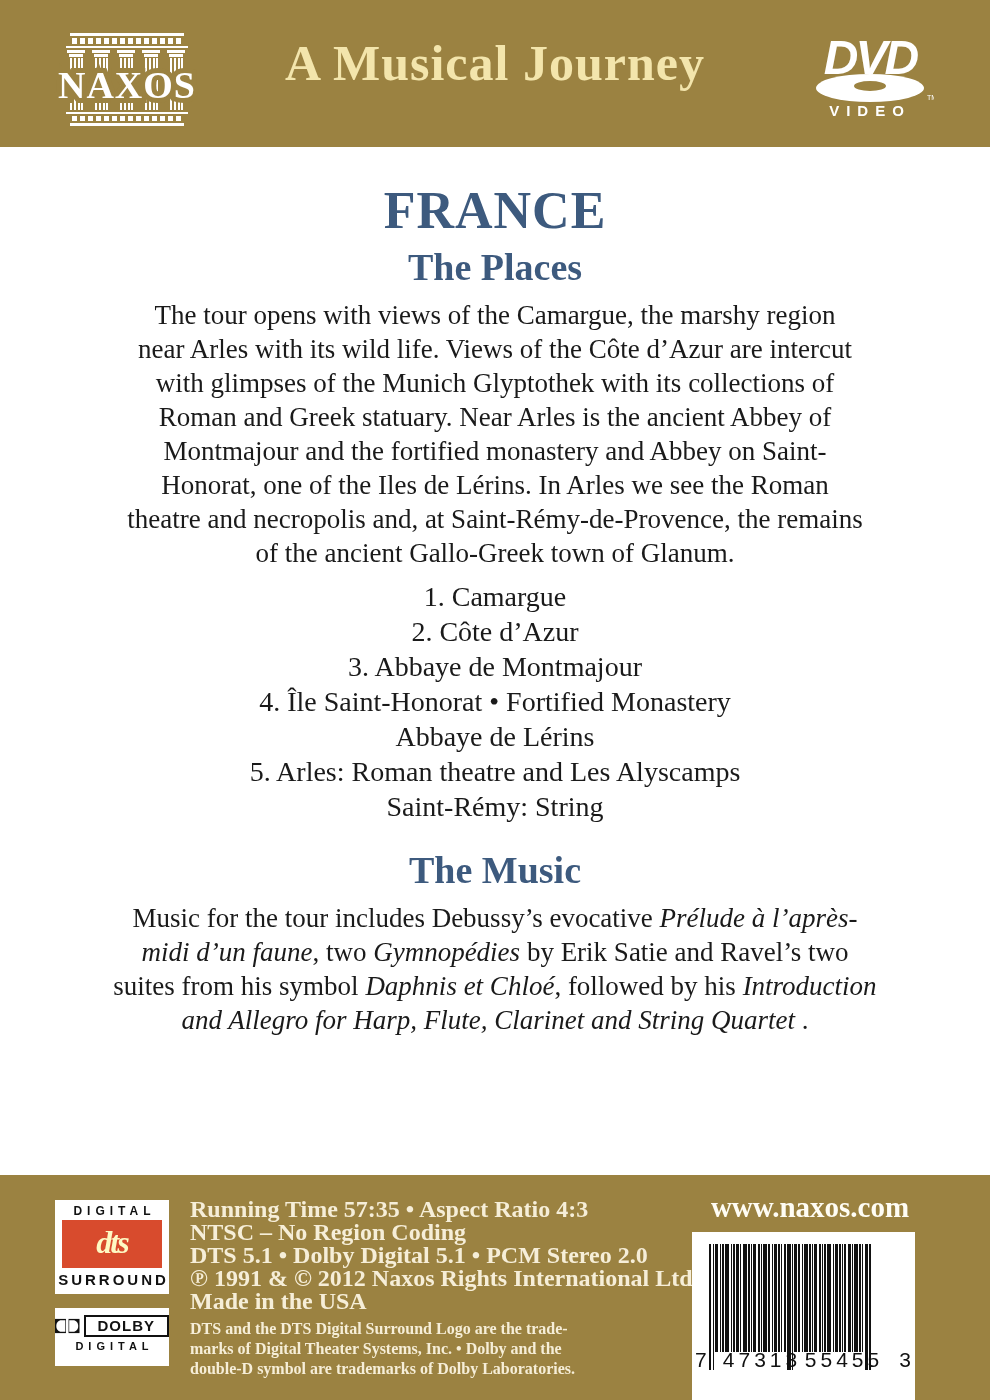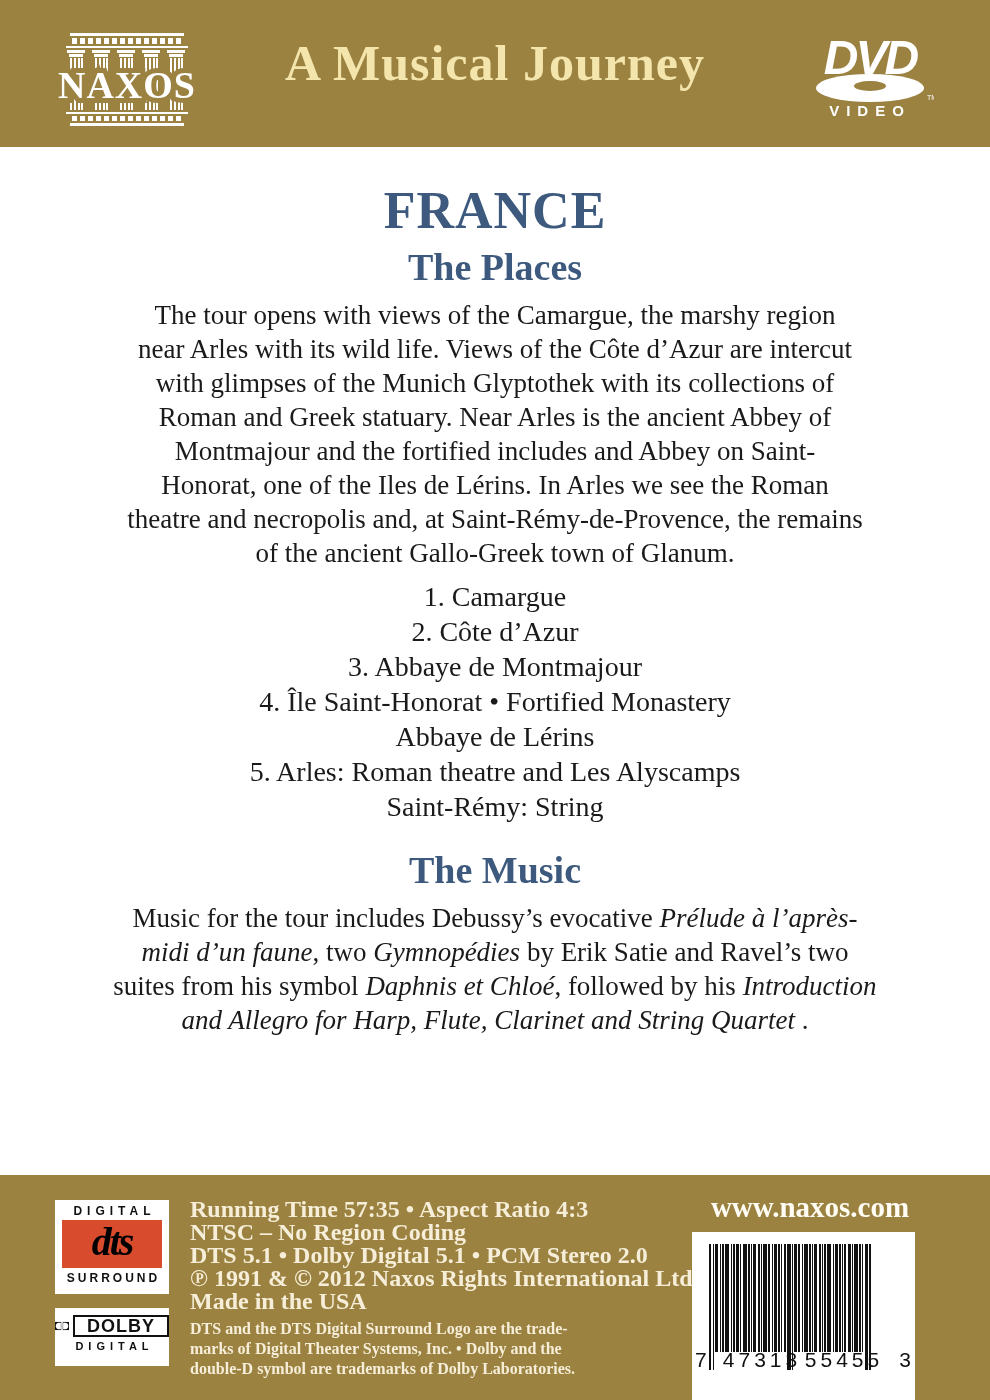--- a/index.html
+++ b/index.html
@@ -43,33 +43,33 @@
     background:#9b8241;
   }
   .dts-box{
     position:absolute;left:55px;top:25px;width:114px;height:94px;
     background:#ffffff;text-align:center;
     font-family:"Liberation Sans", sans-serif;
   }
   .dts-digital{font-size:12px;font-weight:bold;letter-spacing:5px;color:#111;margin-top:4px;text-indent:5px;}
   .dts-red{
     margin:2px auto 0 auto;width:100px;height:48px;background:#d84b2d;
-    color:#000000;font-size:40px;font-weight:bold;font-style:italic;
+    color:#fef9c3;font-size:32px;font-weight:bold;font-style:italic;
     line-height:44px;letter-spacing:-2px;
     font-family:"Liberation Serif", serif;
   }
-  .dts-surround{font-size:12px;font-weight:bold;letter-spacing:3px;color:#111;margin-top:3px;text-indent:3px;}
+  .dts-surround{font-size:15px;font-weight:bold;letter-spacing:3px;color:#111;margin-top:3px;text-indent:3px;}
   .dolby-box{
     position:absolute;left:55px;top:133px;width:114px;height:58px;
     background:#ffffff;text-align:center;
     font-family:"Liberation Sans", sans-serif;
   }
   .dolby-row{display:flex;align-items:center;justify-content:center;gap:4px;margin-top:7px;}
   .dolby-name{
-    border:2px solid #111;font-size:18px;font-weight:bold;color:#111;
+    border:2px solid #111;font-size:15px;font-weight:bold;color:#111;
     padding:1px 12px;letter-spacing:1px;line-height:16px;
   }
   .dolby-digital{font-size:11px;font-weight:bold;letter-spacing:5px;color:#111;margin-top:3px;text-indent:5px;}
   .specs{
     position:absolute;left:190px;top:23px;width:505px;
     color:#f6eed8;text-align:left;
   }
   .specs .bold-line{font-size:24px;line-height:23px;font-weight:bold;white-space:nowrap;}
   .specs .small-line{font-size:16px;line-height:20px;font-weight:bold;white-space:nowrap;}
   .specs .tm-block{margin-top:6px;}
@@ -198,21 +198,21 @@
   </div>
 
   <div class="content">
     <h1 class="country-title">FRANCE</h1>
     <h2 class="section-heading">The Places</h2>
     <div class="paragraph" id="places-paragraph">
         <div class="line">The tour opens with views of the Camargue, the marshy region</div>
         <div class="line">near Arles with its wild life. Views of the Côte d’Azur are intercut</div>
         <div class="line">with glimpses of the Munich Glyptothek with its collections of</div>
         <div class="line">Roman and Greek statuary. Near Arles is the ancient Abbey of</div>
-        <div class="line">Montmajour and the fortified includes and Abbey on Saint-</div>
+        <div class="line">Montmajour and the fortified monastery and Abbey on Saint-</div>
         <div class="line">Honorat, one of the Iles de Lérins. In Arles we see the Roman</div>
         <div class="line">theatre and necropolis and, at Saint-Rémy-de-Provence, the remains</div>
         <div class="line">of the ancient Gallo-Greek town of Glanum.</div>
       </div>
     <div class="places-list" id="places-list">
         <div class="line">1. Camargue</div>
         <div class="line">2. Côte d’Azur</div>
         <div class="line">3. Abbaye de Montmajour</div>
         <div class="line">4. Île Saint-Honorat • Fortified Monastery</div>
         <div class="line">Abbaye de Lérins</div>

